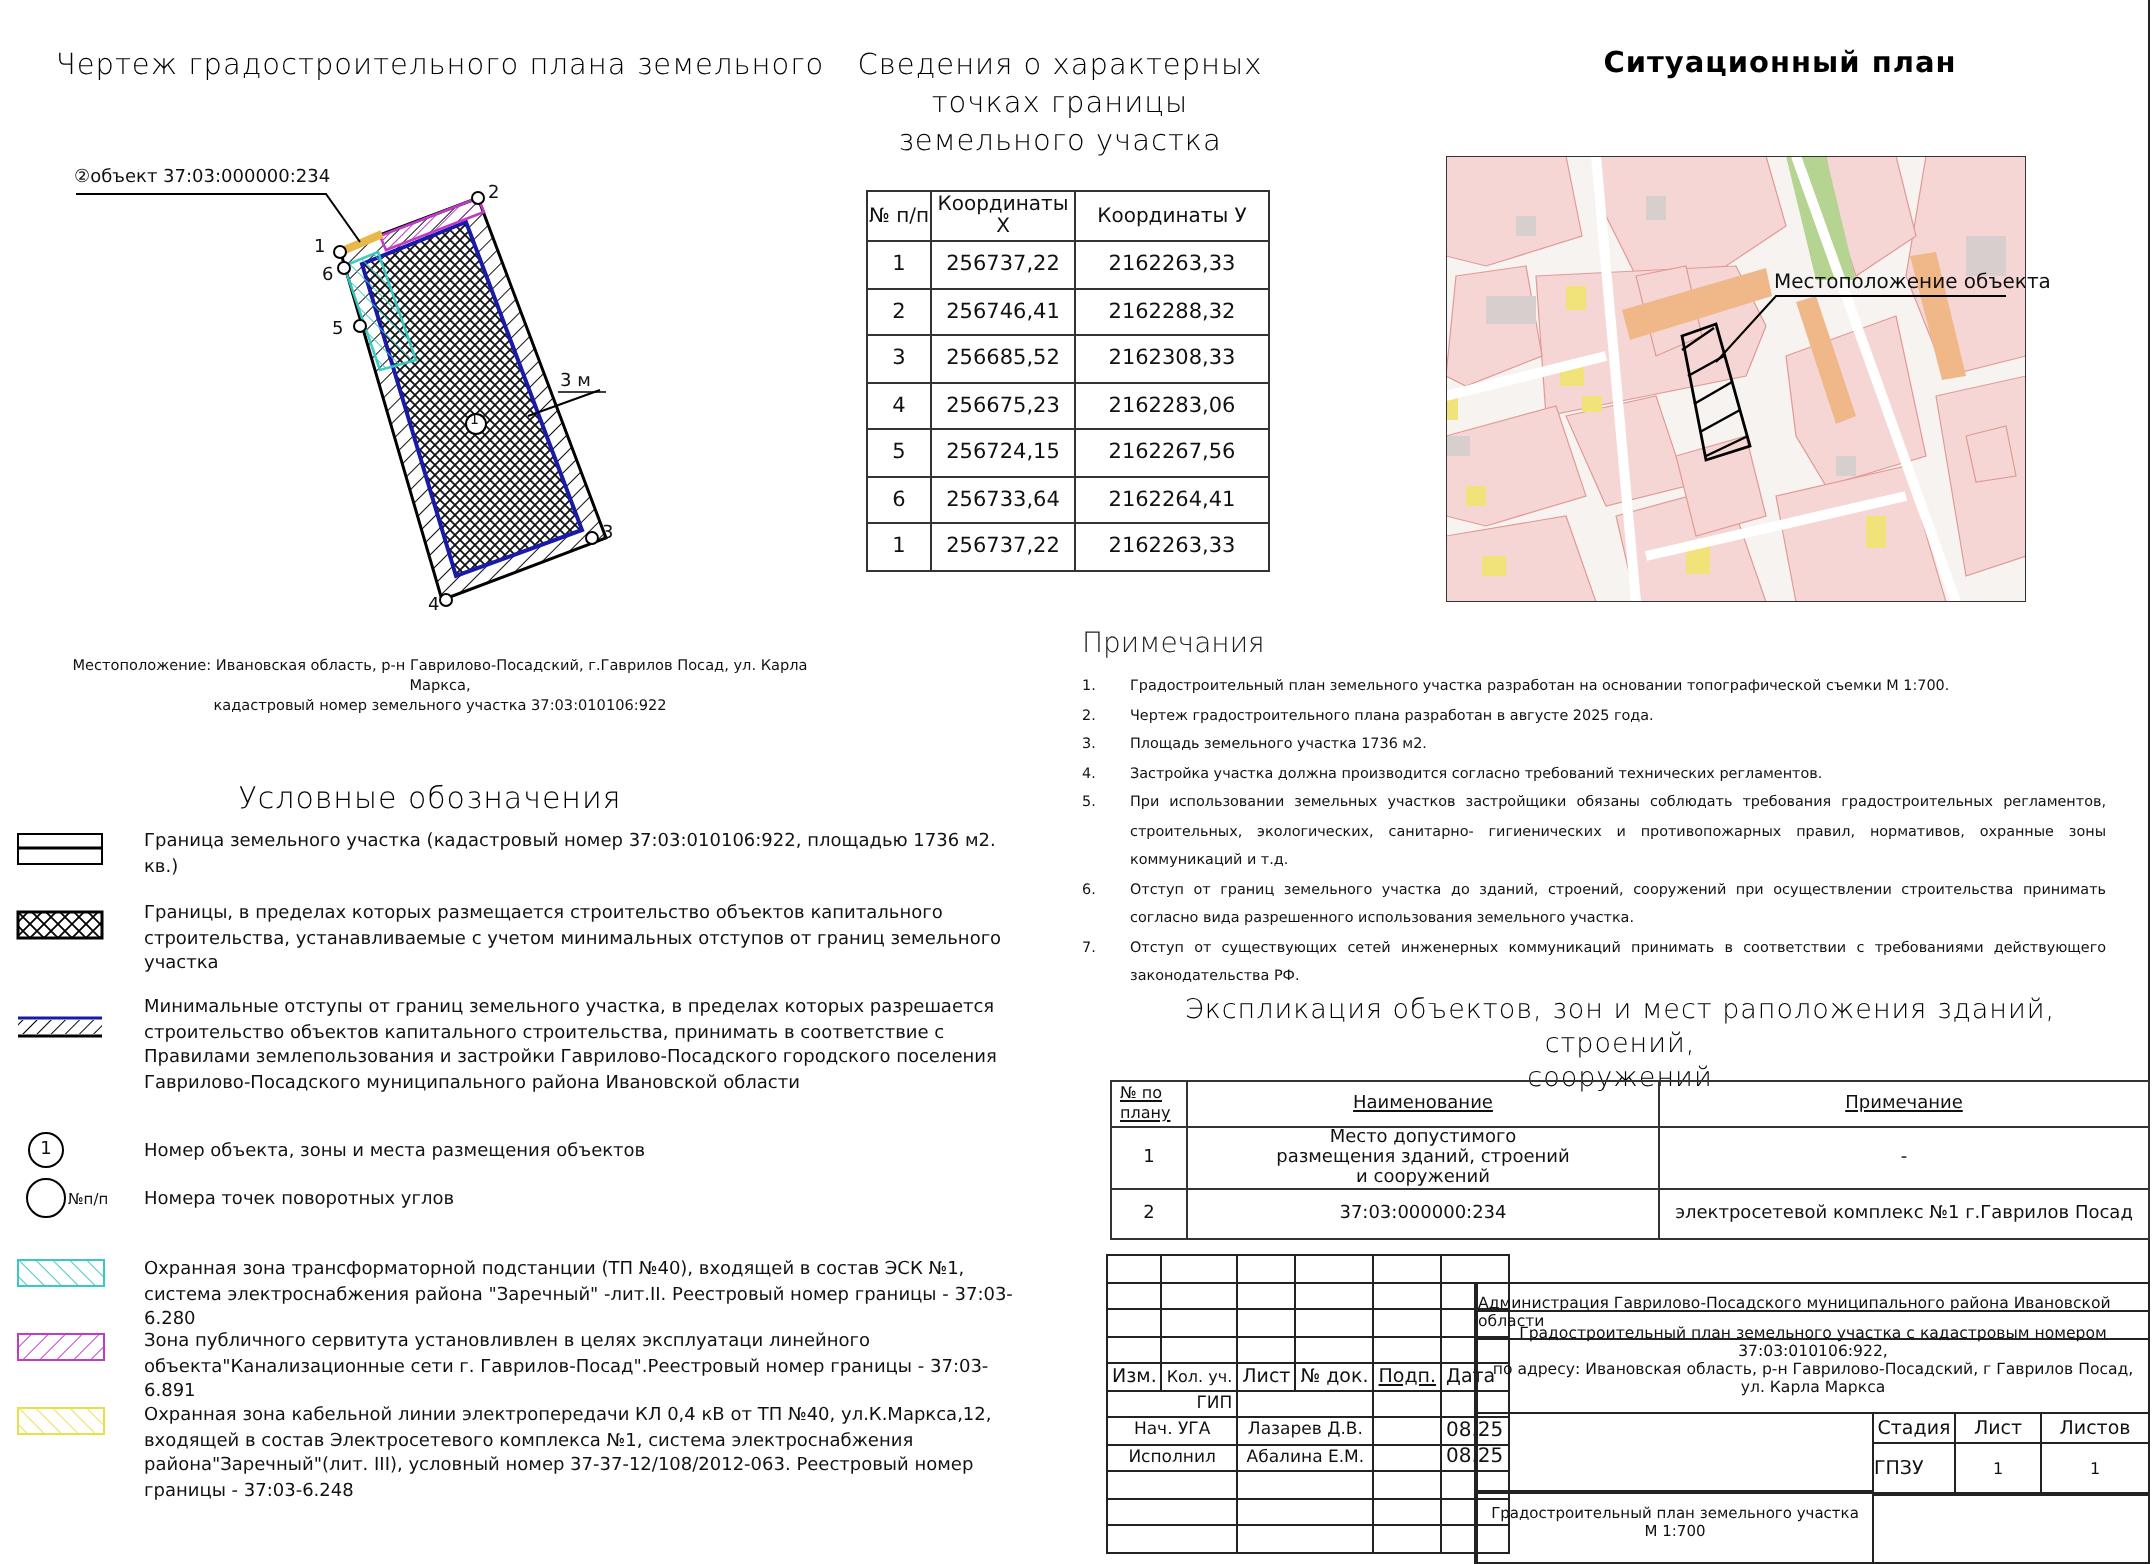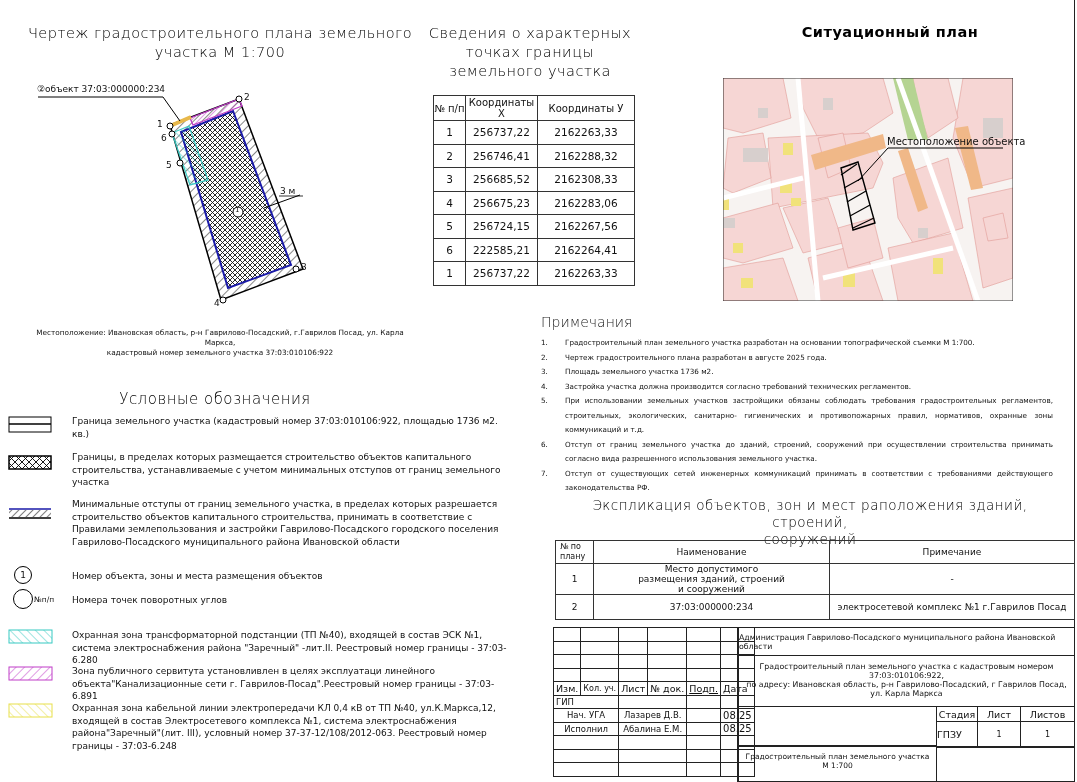--- a/index.html
+++ b/index.html
@@ -40,21 +40,20 @@
 
   .location { position: absolute; left: 20px; top: 328px; width: 400px; text-align: center; font-size: 7.3px; line-height: 10px; }
 </style>
 </head>
 <body>
 
 <div class="frame-right"></div>
 
 <div class="abs title" style="left:20px; top:24px; width:400px; font-size:14.5px; line-height:19px;">
   <div>Чертеж градостроительного плана земельного</div>
-  <div>участка М 1:700</div>
 </div>
 
 <svg class="abs" style="left:0; top:80px;" width="330" height="240" viewBox="0 80 330 240">
   <defs>
     <pattern id="cross" width="5" height="5" patternUnits="userSpaceOnUse">
       <rect width="5" height="5" fill="#fff"></rect>
       <path d="M0,0 L5,5 M5,0 L0,5" stroke="#111" stroke-width="0.9"></path>
     </pattern>
     <pattern id="diag" width="6" height="6" patternUnits="userSpaceOnUse" patternTransform="rotate(45)">
       <line x1="0" y1="0" x2="0" y2="6" stroke="#111" stroke-width="1"></line>
@@ -137,21 +136,21 @@
         <td>256675,23</td>
         <td>2162283,06</td>
       </tr>
   <tr>
         <td>5</td>
         <td>256724,15</td>
         <td>2162267,56</td>
       </tr>
   <tr>
         <td>6</td>
-        <td>222585,21</td>
+        <td>256733,64</td>
         <td>2162264,41</td>
       </tr>
   <tr>
         <td>1</td>
         <td>256737,22</td>
         <td>2162263,33</td>
       </tr>
 </tbody>
   </table>
 
@@ -326,21 +325,21 @@
       </li>
   </ol>
 </div>
 
 <div class="abs title" style="left:560px; top:497px; width:500px; font-size:13.5px; line-height:17px;">
   <div>Экспликация объектов, зон и мест раположения зданий, строений,</div>
   <div>сооружений</div>
 </div>
 <table class="expl">
   <tbody>
-      <tr style="height:23px;">
+      <tr style="height:23px;text-decoration:underline;">
     <td style="width:38px; font-size:8px; text-align:left; padding-left:4px;">№ по плану</td>
     <td style="width:236px;">Наименование</td>
     <td>Примечание</td>
   </tr>
   <tr style="height:24px;">
     <td>1</td>
     <td style="padding:0 40px;">Место допустимого размещения зданий, строений и сооружений</td>
     <td>-</td>
   </tr>
   <tr style="height:25px;">
@@ -388,21 +387,21 @@
         </tr>
     <tr class="hdr">
       <td>Изм.</td>
       <td style="font-size:8px;">Кол. уч.</td>
       <td>Лист</td>
       <td>№ док.</td>
       <td style="text-align:center;text-decoration:underline;">Подп.</td>
       <td>Дата</td>
     </tr>
     <tr>
-      <td colspan="2" style="text-align:left;">ГИП</td>
+      <td colspan="2" style="text-align:right;">ГИП</td>
       <td colspan="2"></td>
       <td></td>
       <td></td>
     </tr>
     <tr>
       <td colspan="2" style="text-align:center;">Нач. УГА</td>
       <td colspan="2" style="text-align:center;">Лазарев Д.В.</td>
       <td></td>
       <td style="font-size:10px;">08.25</td>
     </tr>
@@ -426,21 +425,21 @@
         </tr>
     <tr>
           <td colspan="2"></td>
           <td colspan="2"></td>
           <td></td>
           <td></td>
         </tr>
   </tbody>
     </table>
 
-  <div class="abs" style="left:184px; top:0; width:338px; height:29px; border:1px solid #222; border-left:2px solid #222; display:flex; align-items:center; justify-content:center; font-size:7.8px;">
+  <div class="abs" style="left:184px; top:14px; width:338px; height:29px; border:1px solid #222; border-left:2px solid #222; display:flex; align-items:center; justify-content:center; font-size:7.8px;">
     <span>Администрация Гаврилово-Посадского муниципального района Ивановской области</span>
   </div>
   <div class="abs" style="left:184px; top:28px; width:338px; height:52px; border:1px solid #222; border-left:2px solid #222; text-align:center; font-size:7.8px; line-height:9px; padding-top:6px;">
     <div>Градостроительный план земельного участка с кадастровым номером 37:03:010106:922,</div>
     <div>по адресу: Ивановская область, р-н Гаврилово-Посадский, г Гаврилов Посад,</div>
     <div>ул. Карла Маркса</div>
   </div>
   <div class="abs" style="left:184px; top:79px; width:200px; height:40px; border:1px solid #222; border-left:2px solid #222;"></div>
   <table class="abs" style="left:383px; top:79px; width:139px; font-size:9.5px;">
     <tbody>

